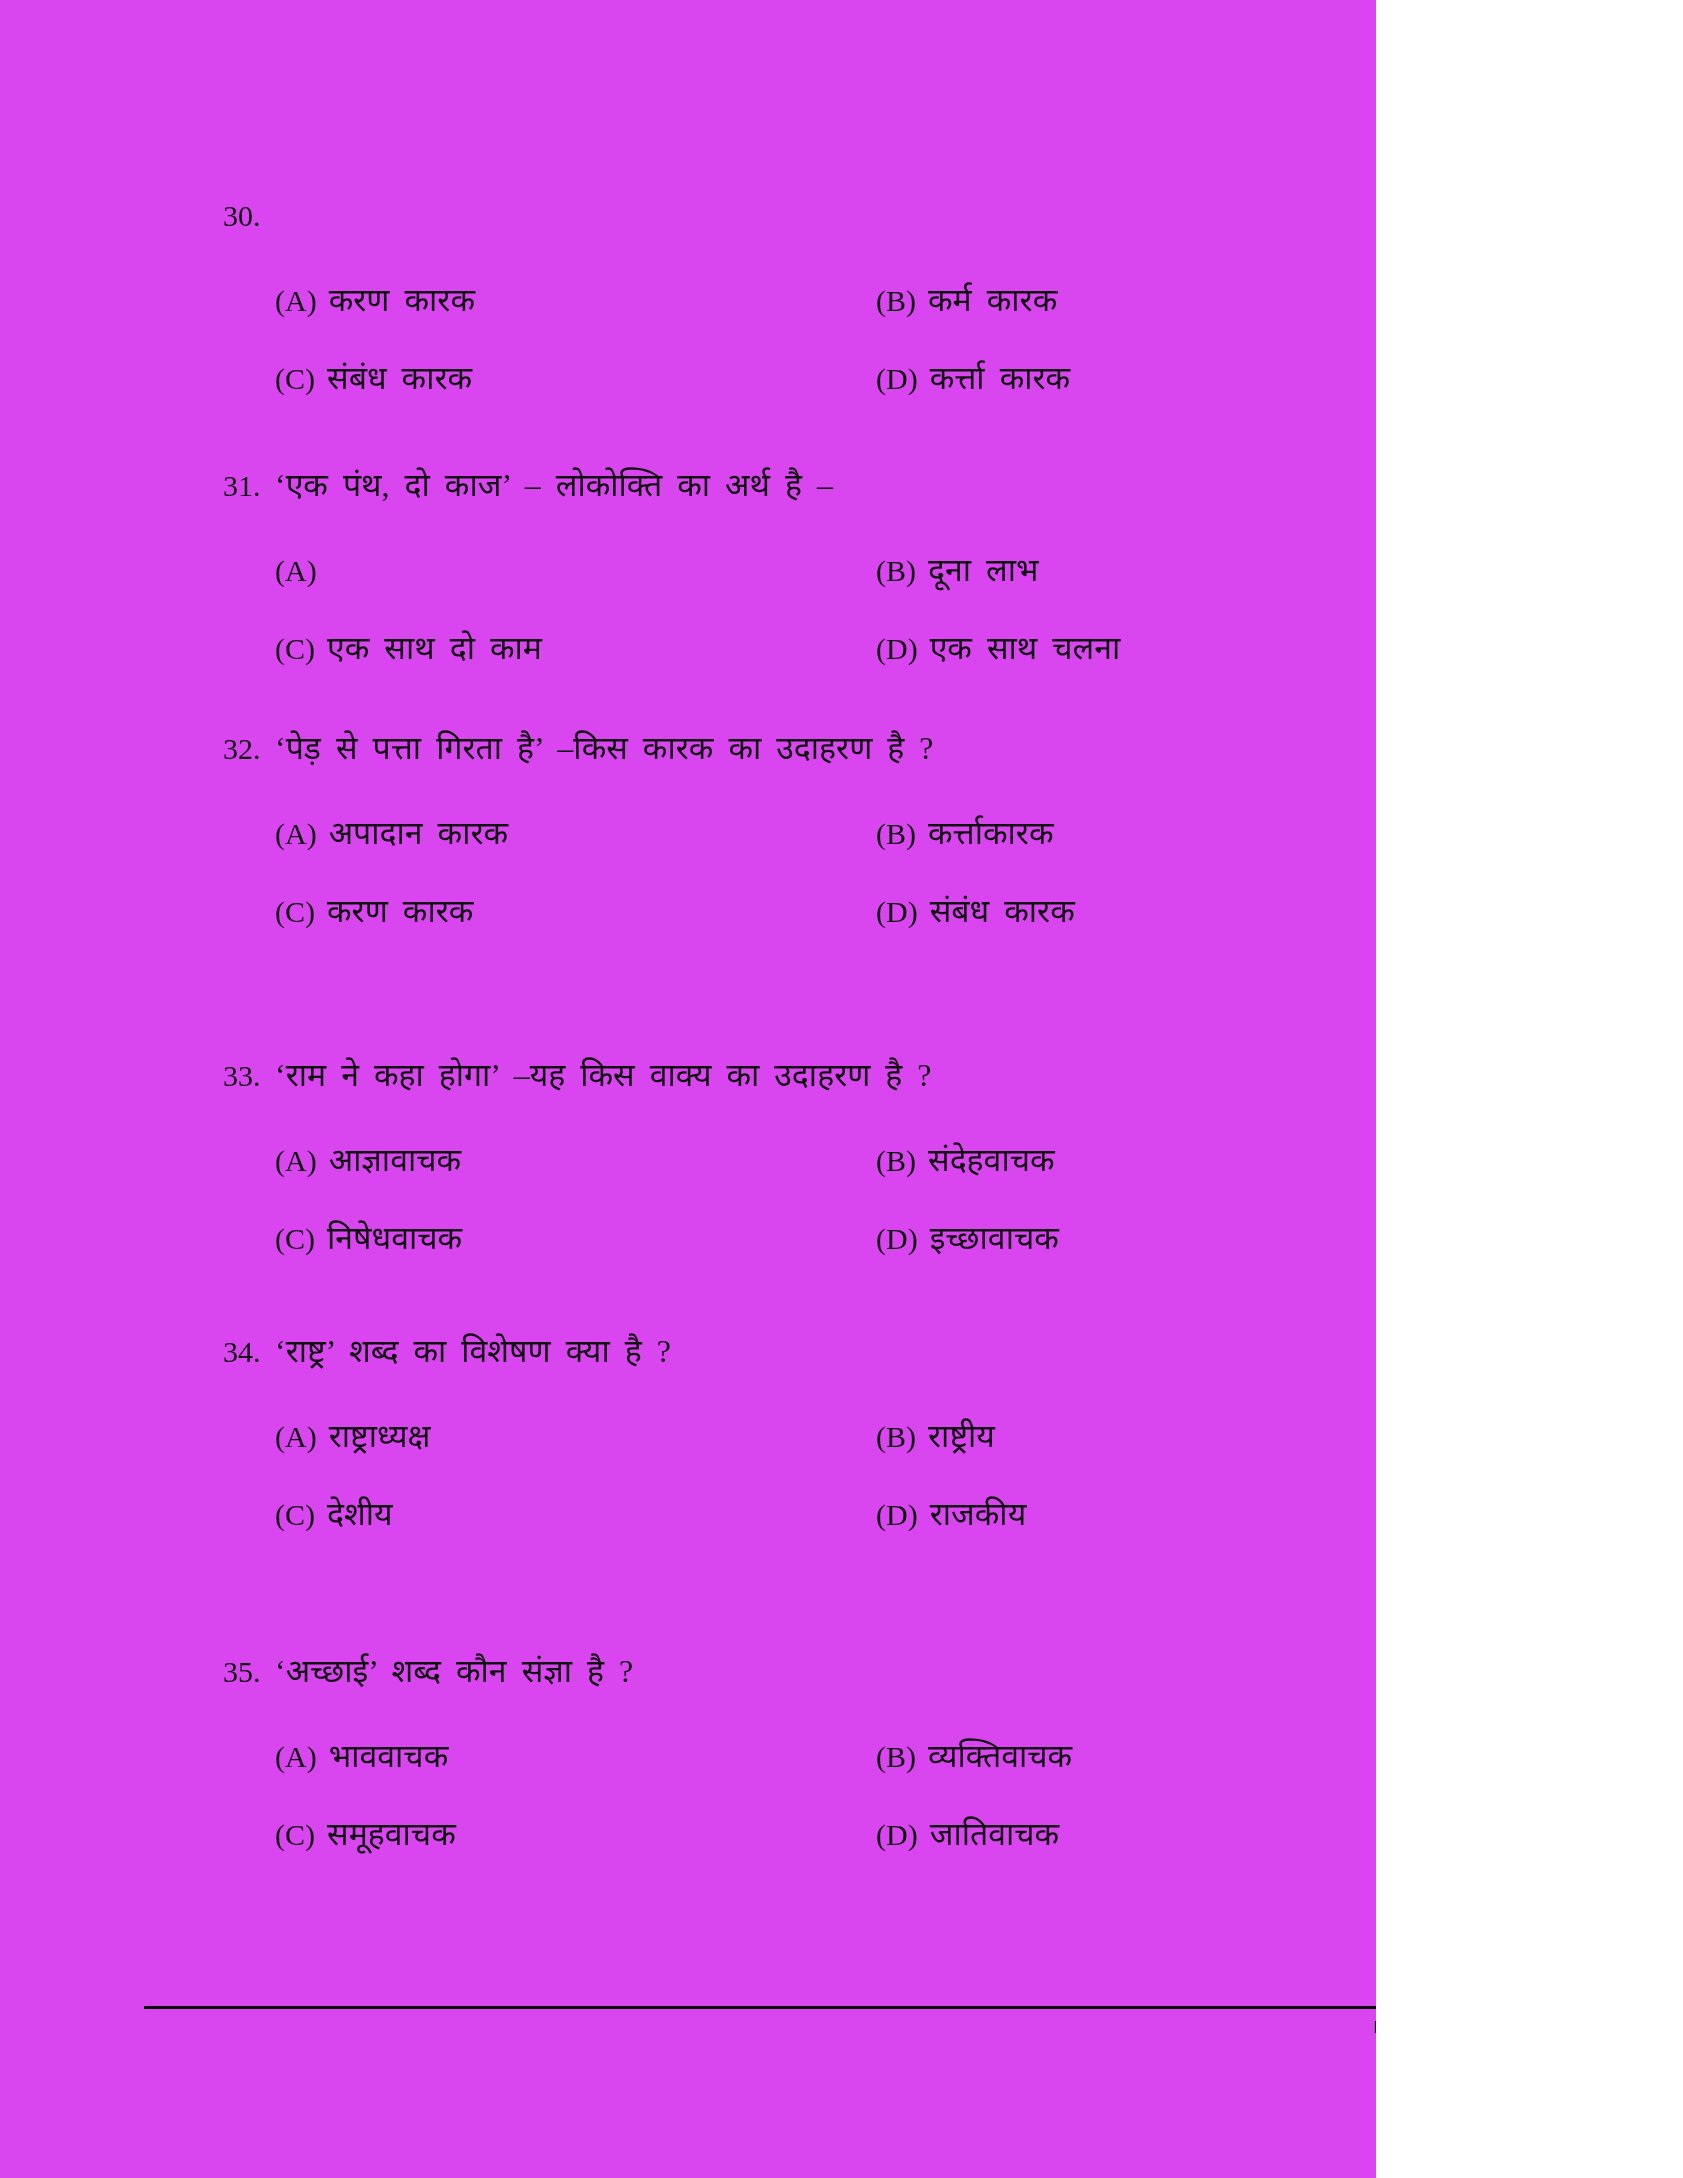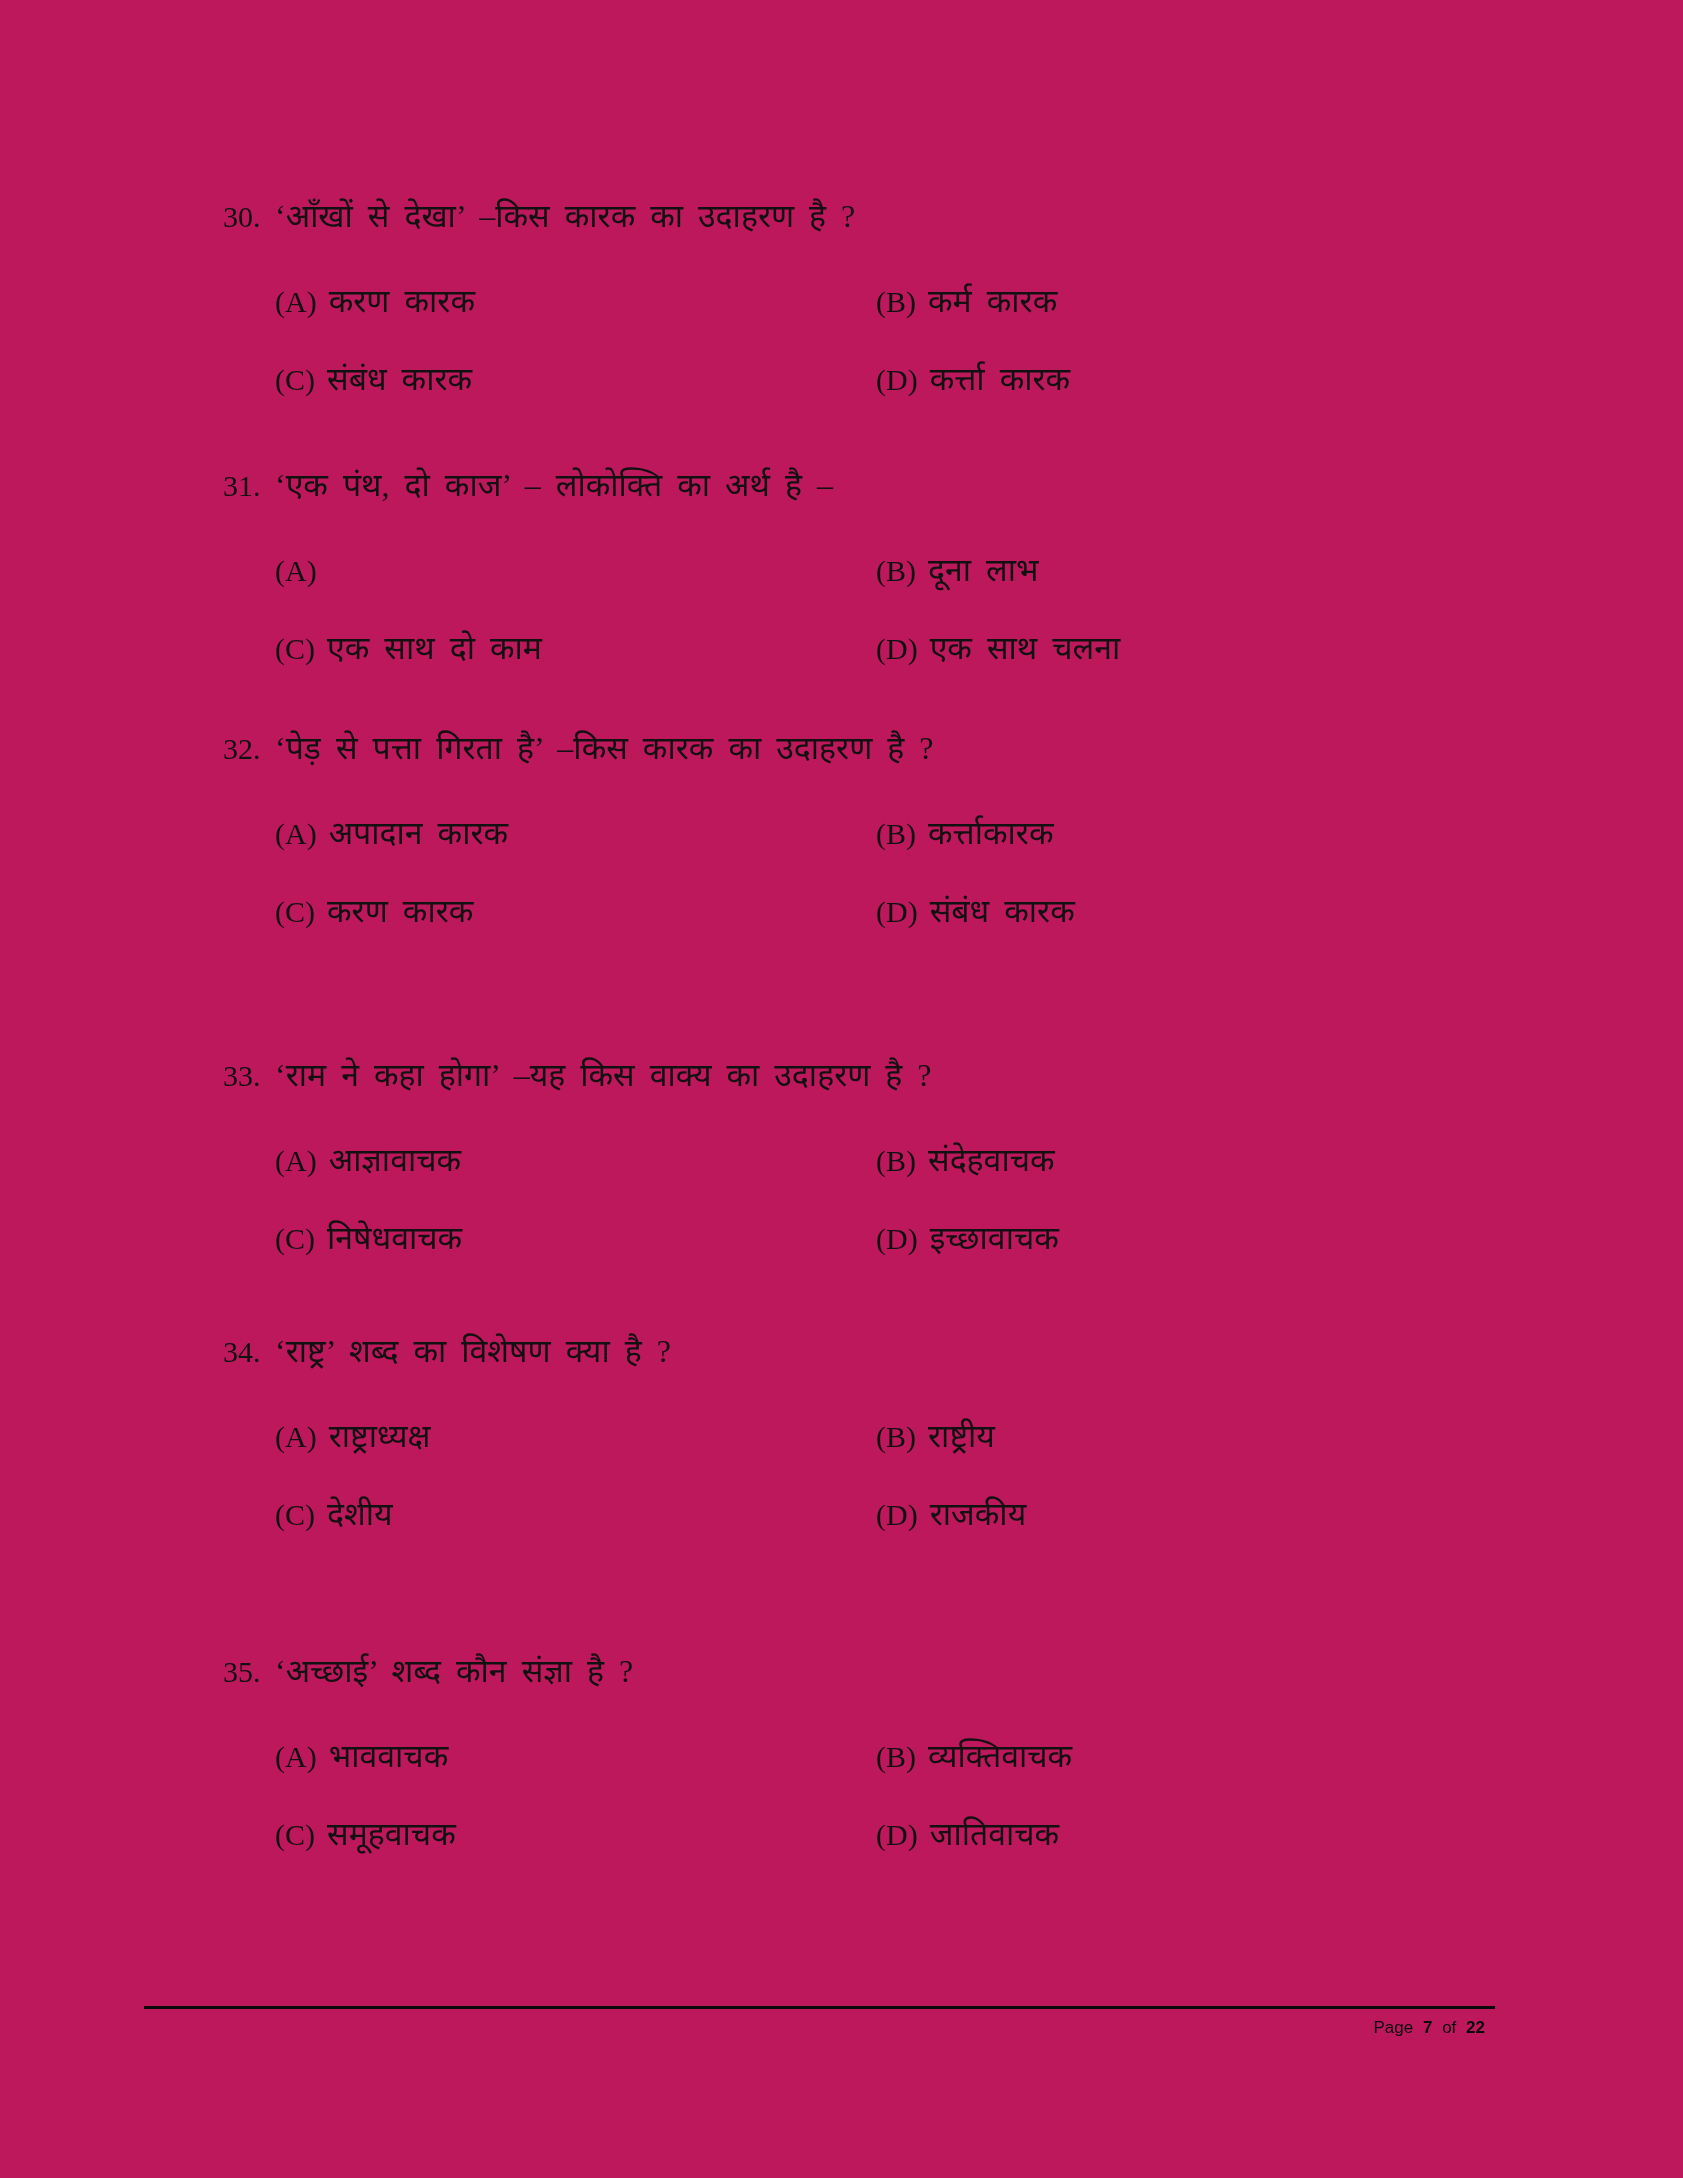--- a/index.html
+++ b/index.html
@@ -2,23 +2,23 @@
 <html><head>
 <meta charset="utf-8">
 <style>
   html, body {
     margin: 0;
     padding: 0;
     background: #ffffff;
   }
   .page {
     position: relative;
-    width: 1683px;
+    width: 1376px;
     height: 2178px;
-    background: #be185d;
+    background: #d946ef;
     color: #111111;
     font-family: "Liberation Serif", "DejaVu Sans", serif;
     overflow: hidden;
   }
   .question {
     position: absolute;
     left: 223px;
     right: 149px;
   }
   .q-header {
@@ -87,21 +87,20 @@
   }
 </style>
 </head>
 <body>
 
 <div class="page">
 
   <div class="question" style="top:194px">
     <div class="q-header">
       <span class="q-num">30.</span>
-      <span class="q-text">‘आँखों से देखा’ –किस कारक का उदाहरण है ?</span>
     </div>
     <div class="options">
       <div class="opt">
         <span class="opt-label">(A)</span>
         <span class="opt-text">करण कारक</span>
       </div>
       <div class="opt">
         <span class="opt-label">(B)</span>
         <span class="opt-text">कर्म कारक</span>
       </div>

